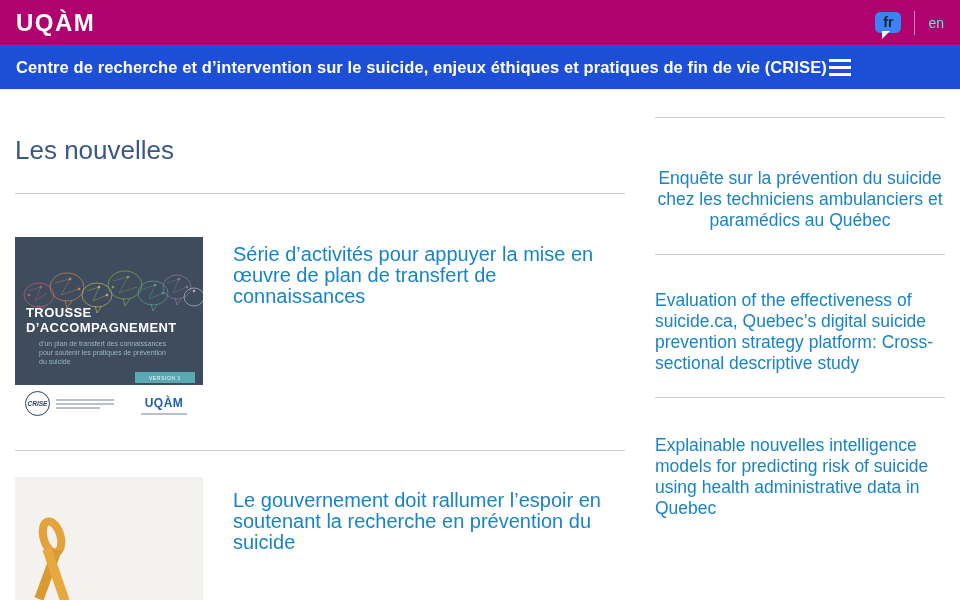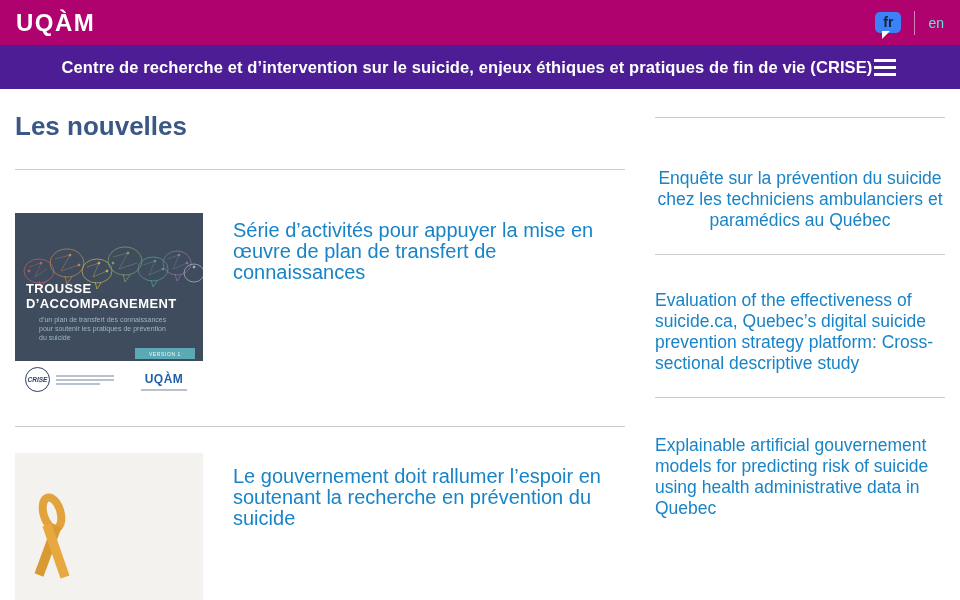--- a/index.html
+++ b/index.html
@@ -13,33 +13,33 @@
           text-decoration:none; cursor:pointer; }
   .lang { display:flex; align-items:center; gap:13px; }
   .lang-fr { position:relative; background:#3b82f6; color:#15212d; font-size:14px;
              font-weight:700; border-radius:5px; padding:2px 8px 3px; cursor:pointer; }
   .lang-fr::after { content:""; position:absolute; left:7px; bottom:-6px;
              border:4px solid transparent; border-top-color:#fff; border-left-color:#fff; }
   .lang-sep { width:1px; height:24px; background:rgba(255,255,255,.5); }
   .lang-en { color:#5eead4; font-size:14px; text-decoration:none; cursor:pointer; }
 
   
-  .navbar { height:44px; background:#4c1d95; display:flex; align-items:center;
-            justify-content:center; padding:0 16px; }
+  .navbar { height:44px; background:#1d4ed8; display:flex; align-items:center;
+            justify-content:flex-start; padding:0 16px; }
   .nav-title { color:#fff; font-size:16.5px; font-weight:700; text-decoration:none;
                letter-spacing:.1px; cursor:pointer; }
   .hamburger { background:none; border:none; cursor:pointer; width:26px;
                display:flex; flex-direction:column; gap:4px; padding:2px; }
   .hamburger span { display:block; height:3px; width:22px; background:#fff; }
 
   
   .content { display:flex; padding:0 15px; }
   .news-col { width:610px; }
   .pub-col  { width:290px; margin-left:30px; }
-  h2 { font-size:26px; line-height:30px; color:#3a5885; font-weight:700; margin-top:22px; }
+  h2 { font-size:26px; line-height:30px; color:#3a5885; font-weight:400; margin-top:46px; }
   hr { border:none; border-top:1px solid #ccc; margin-top:28px; }
 
   
   .news-item { display:flex; }
   .news-item.first  { margin-top:43px; }
   .news-item.second { margin-top:26px; }
   .news-col hr.mid  { margin-top:28px; }
   .thumb { display:block; width:188px; flex:none; position:relative; overflow:hidden;
            cursor:pointer; }
   .thumb.cover  { height:185px; background:#3e4c5d; }
@@ -190,16 +190,16 @@
       <a class="news-link">Le gouvernement doit rallumer l’espoir en soutenant la recherche en prévention du suicide</a>
     </article>
   </section>
 
   <aside class="pub-col">
     <hr>
     <a class="pub-link p1">Enquête sur la prévention du suicide chez les techniciens ambulanciers et paramédics au Québec</a>
     <hr class="mid">
     <a class="pub-link p2">Evaluation of the effectiveness of suicide.ca, Quebec’s digital suicide prevention strategy platform: Cross-sectional descriptive study</a>
     <hr class="mid">
-    <a class="pub-link p3">Explainable artificial gouvernement models for predicting risk of suicide using health administrative data in Quebec</a>
+    <a class="pub-link p3">Explainable nouvelles intelligence models for predicting risk of suicide using health administrative data in Quebec</a>
   </aside>
 
 </main>
 
 </body></html>

